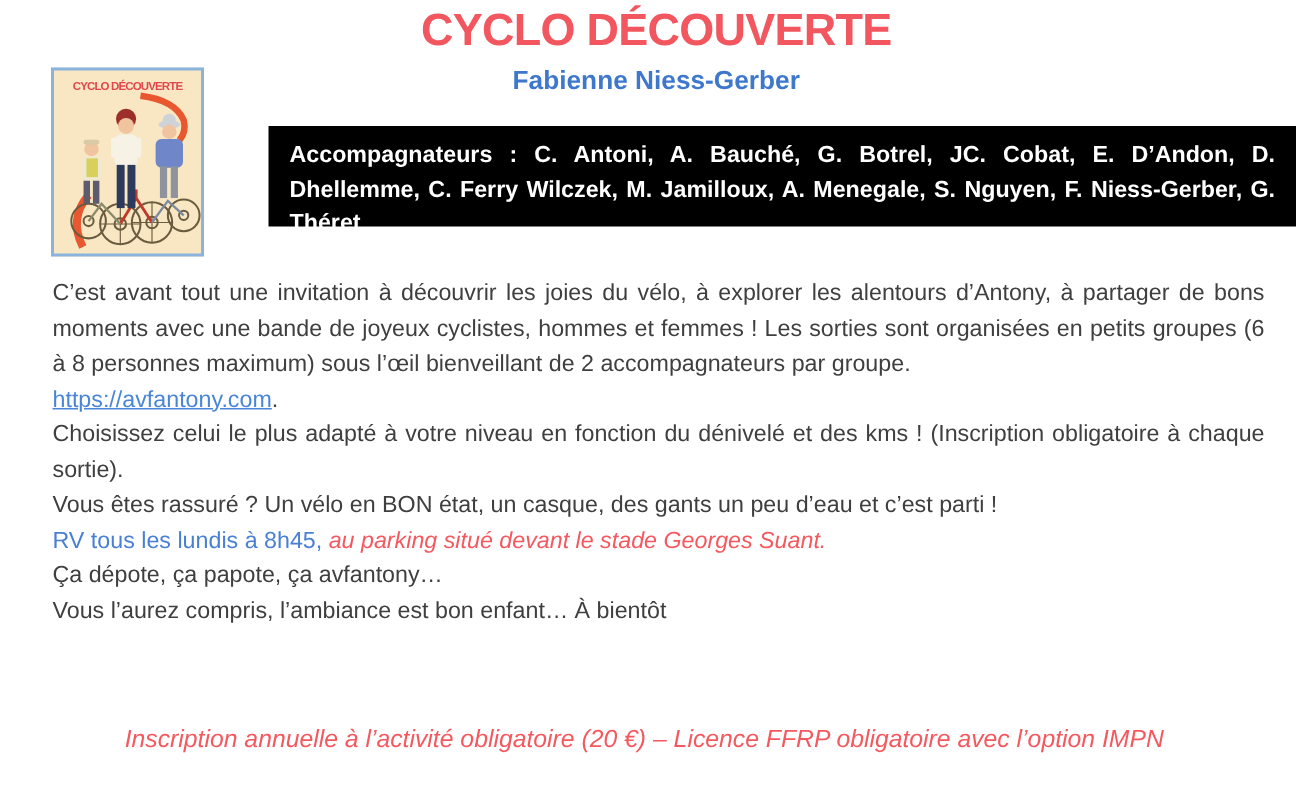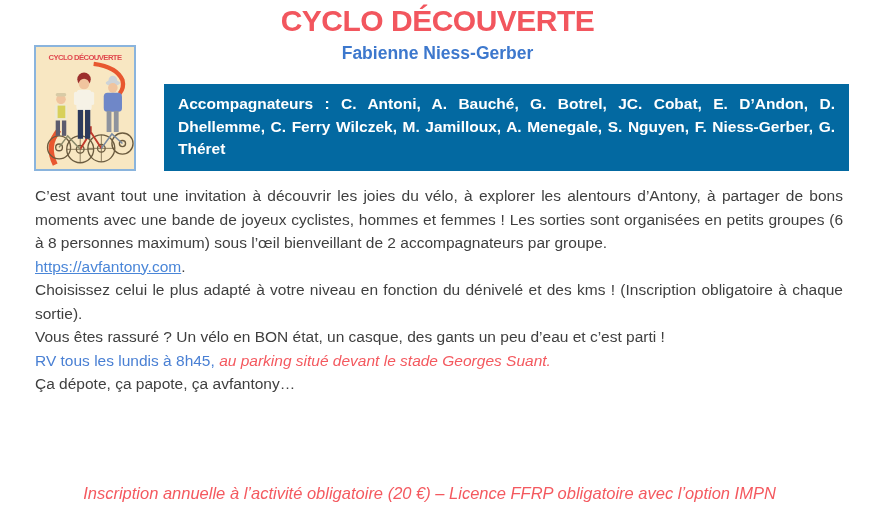--- a/index.html
+++ b/index.html
@@ -14,22 +14,22 @@
   .subtitle{
     position:absolute;top:43px;left:0;width:875px;margin:0;text-align:center;
     font-size:17.5px;font-weight:bold;color:#3d78cd;
   }
   .poster{
     position:absolute;left:34px;top:45px;width:102px;height:126px;
     border:2px solid #8ab4dd;box-sizing:border-box;background:#f8e7c2;
   }
   .poster svg{display:block;width:100%;height:100%;}
   .accbox{
-    position:absolute;left:164px;top:84px;width:685px;height:87px;box-sizing:border-box;
-    background:#0369a1;padding:9px 14px;
+    position:absolute;left:179px;top:84px;width:685px;height:67px;box-sizing:border-box;
+    background:#000000;padding:9px 14px;
   }
   .accbox span{
     display:block;color:#ffffff;font-size:15.5px;font-weight:bold;line-height:22.5px;
     text-align:justify;
   }
   .bodytext{
     position:absolute;left:35px;top:184px;width:808px;
     color:#3f3f3f;font-size:15.5px;line-height:23.5px;
   }
   .bodytext p{margin:0;}
@@ -117,17 +117,18 @@
   <div class="bodytext">
     <p class="just">C’est avant tout une invitation à découvrir les joies du vélo, à explorer les alentours d’Antony, à partager de bons moments avec une bande de joyeux cyclistes, hommes et femmes ! Les sorties sont organisées en petits groupes (6 à 8 personnes maximum) sous l’œil bienveillant de 2 accompagnateurs par groupe.</p>
     <p><a class="link" href="#">https://avfantony.com</a><span>.</span></p>
     <p class="just">Choisissez celui le plus adapté à votre niveau en fonction du dénivelé et des kms ! (Inscription obligatoire à chaque sortie).</p>
     <p>Vous êtes rassuré ? Un vélo en BON état, un casque, des gants un peu d’eau et c’est parti !</p>
     <p>
       <span class="blue">RV tous les lundis à 8h45,</span>
       <span class="redital">au parking situé devant le stade Georges Suant.</span>
     </p>
     <p>Ça dépote, ça papote, ça avfantony…</p>
+    <p>Vous l’aurez compris, l’ambiance est bon enfant… À bientôt</p>
   </div>
 
   <div class="footer">Inscription annuelle à l’activité obligatoire (20 €) – Licence FFRP obligatoire avec l’option IMPN</div>
 
 </div>
 
 </body></html>

